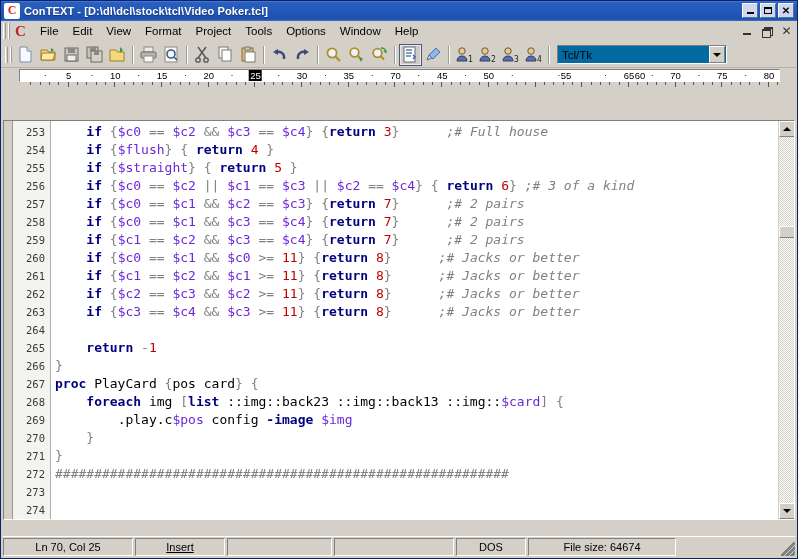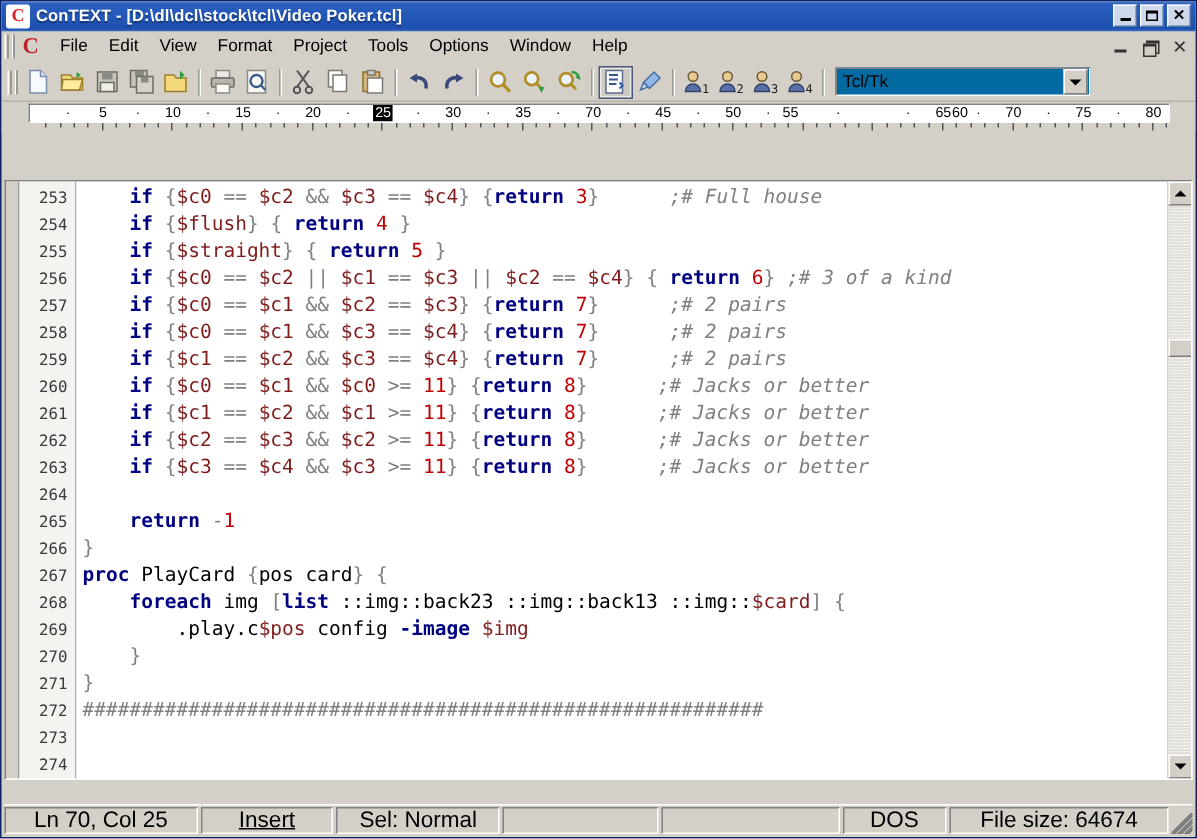--- a/index.html
+++ b/index.html
@@ -224,21 +224,21 @@
   .codeline {
     height: 18px; line-height: 18px;
     white-space: pre;
     font-family: "DejaVu Sans Mono", monospace;
     font-size: 13px;
     padding-left: 4px;
   }
   .k  { color: #000080; font-weight: bold; }      
   .n  { color: #c00000; }                          
   .b  { color: #808080; }                          
-  .v  { color: #7f1d1d; }                          
+  .v  { color: #6d28d9; }                          
   .c  { color: #808080; font-style: italic; }      
   .p  { color: #000000; }                          
 
   
   .vscroll {
     width: 16px; flex: none;
     background: repeating-conic-gradient(#ffffff 0% 25%, #d4d0c8 0% 50%) 0 0/2px 2px;
     border-left: 1px solid #d4d0c8;
     position: relative;
   }
@@ -264,21 +264,21 @@
     height: 20px;
     display: flex; align-items: center;
     background: #d4d0c8;
     border-top: 1px solid #fff;
   }
   .sbcell {
     height: 18px;
     margin-right: 2px;
     border: 1px solid; border-color: #808080 #fff #fff #808080;
     display: flex; align-items: center; justify-content: center;
-    font-size: 15px; color: #000;
+    font-size: 11px; color: #000;
     white-space: nowrap;
     overflow: hidden;
   }
   .grip-res {
     width: 14px; height: 14px;
     margin-left: auto;
     background:
       linear-gradient(135deg, transparent 45%, #808080 45% 60%, transparent 60%),
       linear-gradient(135deg, transparent 62%, #808080 62% 77%, transparent 77%),
       linear-gradient(135deg, transparent 79%, #808080 79% 94%, transparent 94%);
@@ -523,21 +523,21 @@
         <span class="rl rnum" style="left: 282.123px;">30</span>
         <span class="rl rdot" style="left: 258.779px;">·</span>
         <span class="rl rnum" style="left: 328.81px;">35</span>
         <span class="rl rdot" style="left: 305.466px;">·</span>
         <span class="rl rnum" style="left: 375.497px;">70</span>
         <span class="rl rdot" style="left: 352.153px;">·</span>
         <span class="rl rnum" style="left: 422.184px;">45</span>
         <span class="rl rdot" style="left: 398.84px;">·</span>
         <span class="rl rnum" style="left: 468.871px;">50</span>
         <span class="rl rdot" style="left: 445.528px;">·</span>
-        <span class="rl rnum" style="left: 507px;">55</span>
+        <span class="rl rnum" style="left: 546px;">55</span>
         <span class="rl rdot" style="left: 492.215px;">·</span>
         <span class="rl rnum" style="left: 588px; margin-left: 32px;">60</span>
         <span class="rl rdot" style="left: 538.902px;">·</span>
         <span class="rl rnum" style="left: 608.933px;">65</span>
         <span class="rl rdot" style="left: 585.589px;">·</span>
         <span class="rl rnum" style="left: 655.62px;">70</span>
         <span class="rl rdot" style="left: 632.276px;">·</span>
         <span class="rl rnum" style="left: 702.307px;">75</span>
         <span class="rl rdot" style="left: 678.963px;">·</span>
         <span class="rl rnum" style="left: 748.994px;">80</span>
@@ -684,21 +684,20 @@
       <div class="sthumb" style="top:105px;"></div>
       <div class="sbtn dn">
           <span class="tri-d"></span>
         </div>
     </div>
   </div>
 
   <div class="statusbar" id="statusbar">
       <div class="sbcell" style="width: 130px;">Ln 70, Col 25</div>
       <div class="sbcell" style="width: 90px; text-decoration: underline;">Insert</div>
-      <div class="sbcell" style="width: 110px;">Sel: Normal</div>
       <div class="sbcell" style="width: 105px;"></div>
       <div class="sbcell" style="width: 120px;"></div>
       <div class="sbcell" style="width: 70px;">DOS</div>
       <div class="sbcell" style="width: 148px;">File size: 64674</div>
       <div class="grip-res"></div>
     </div>
 
 </div>
 
 </body></html>

